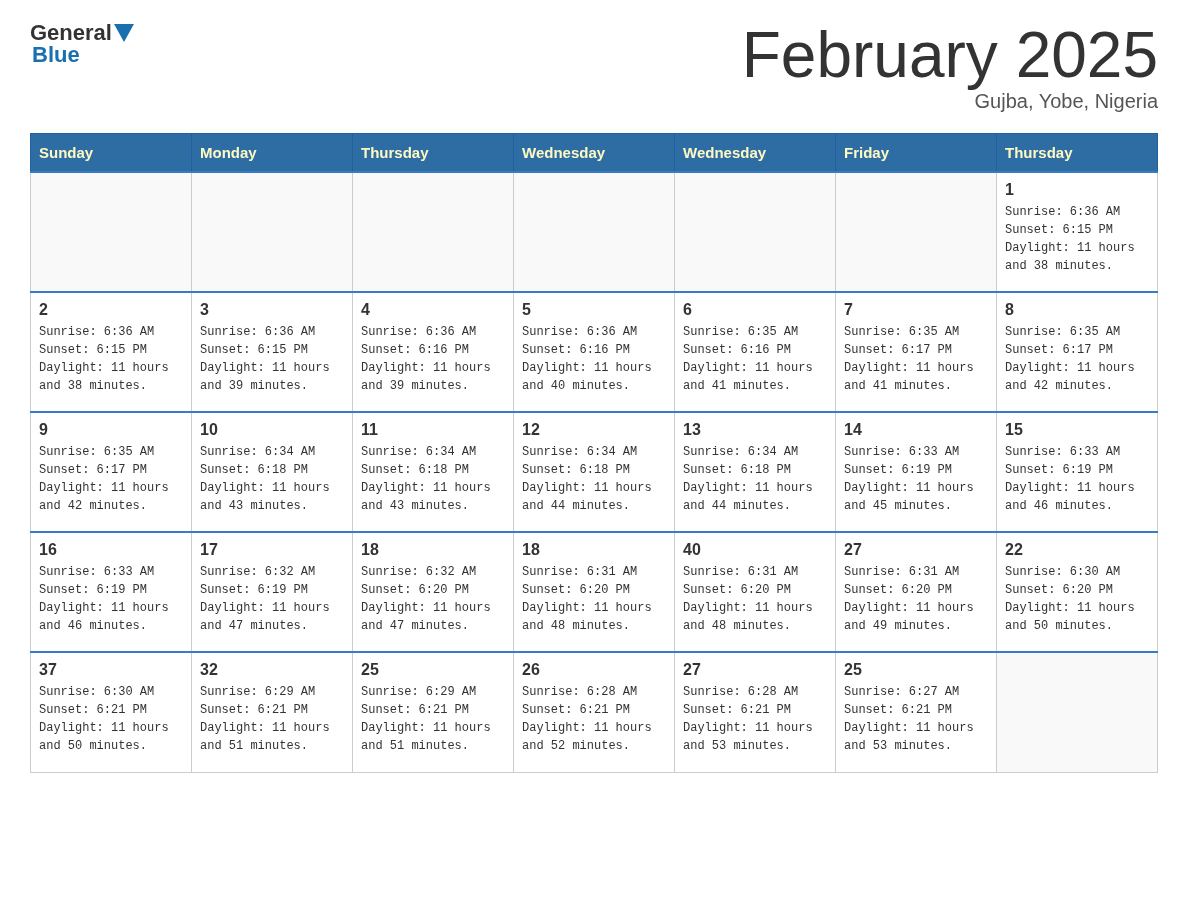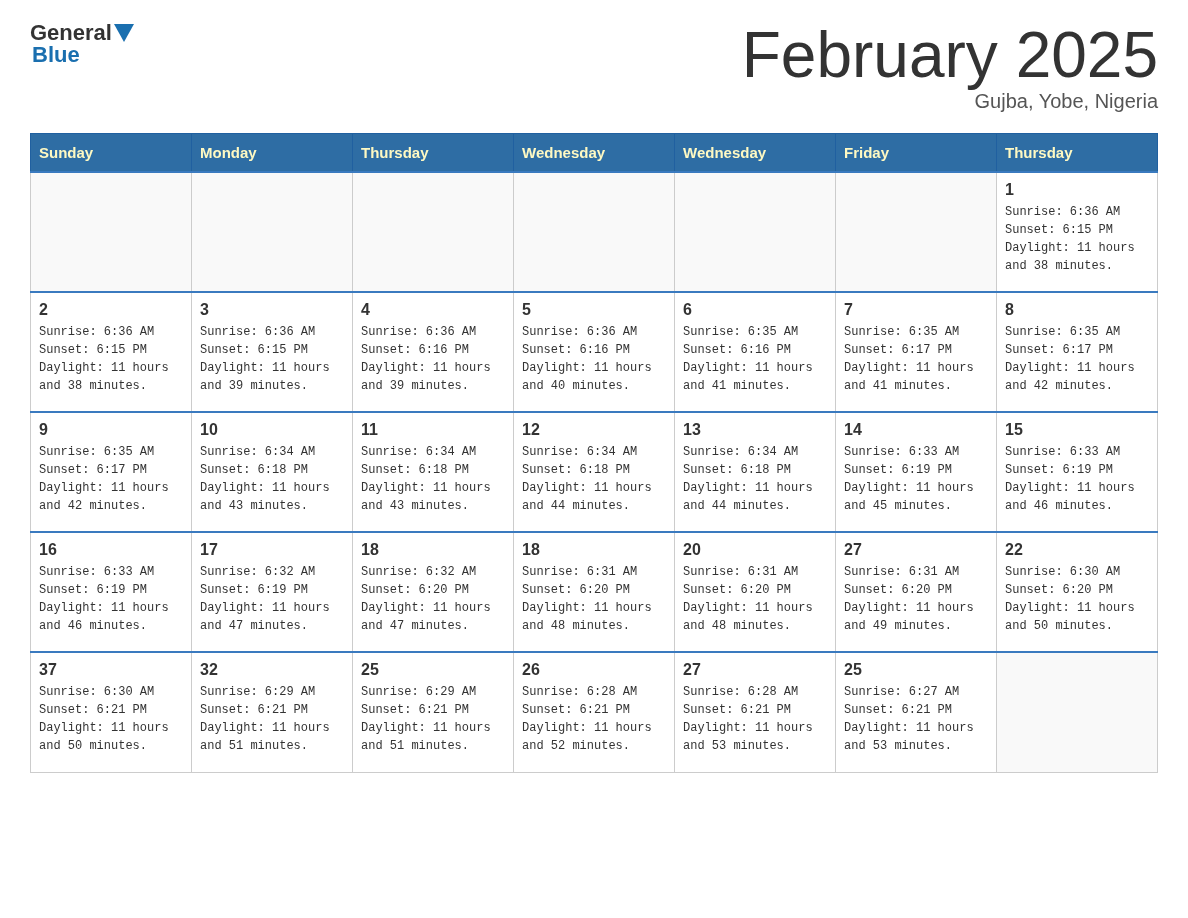--- a/index.html
+++ b/index.html
@@ -212,21 +212,21 @@
         </td>
         <td>
           <div class="day-number">18</div>
           <div class="day-info">Sunrise: 6:32 AM<br>Sunset: 6:20 PM<br>Daylight: 11 hours<br>and 47 minutes.</div>
         </td>
         <td>
           <div class="day-number">18</div>
           <div class="day-info">Sunrise: 6:31 AM<br>Sunset: 6:20 PM<br>Daylight: 11 hours<br>and 48 minutes.</div>
         </td>
         <td>
-          <div class="day-number">20</div>
+          <div class="day-number">40</div>
           <div class="day-info">Sunrise: 6:31 AM<br>Sunset: 6:20 PM<br>Daylight: 11 hours<br>and 48 minutes.</div>
         </td>
         <td>
           <div class="day-number">27</div>
           <div class="day-info">Sunrise: 6:31 AM<br>Sunset: 6:20 PM<br>Daylight: 11 hours<br>and 49 minutes.</div>
         </td>
         <td>
           <div class="day-number">22</div>
           <div class="day-info">Sunrise: 6:30 AM<br>Sunset: 6:20 PM<br>Daylight: 11 hours<br>and 50 minutes.</div>
         </td>

